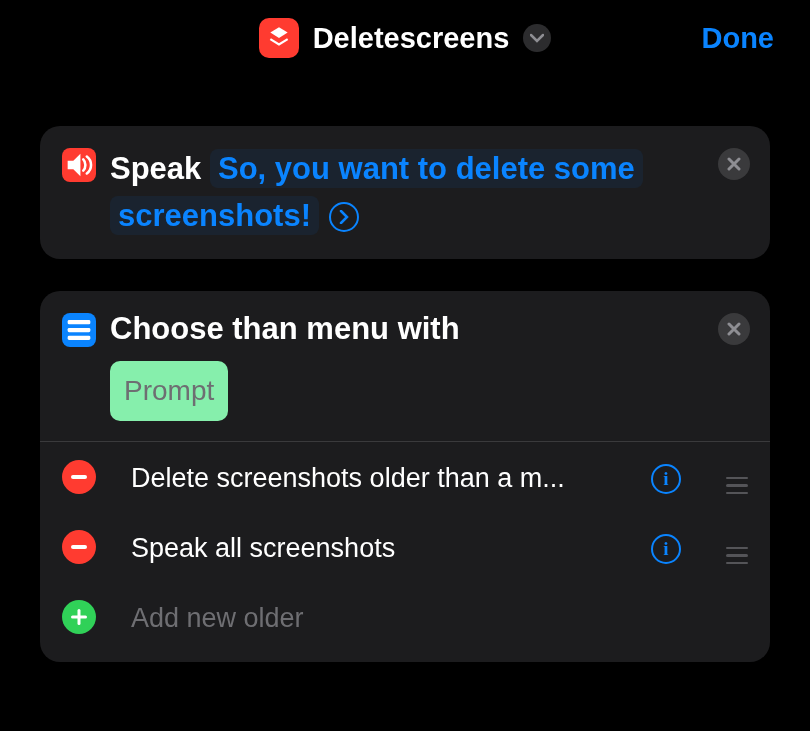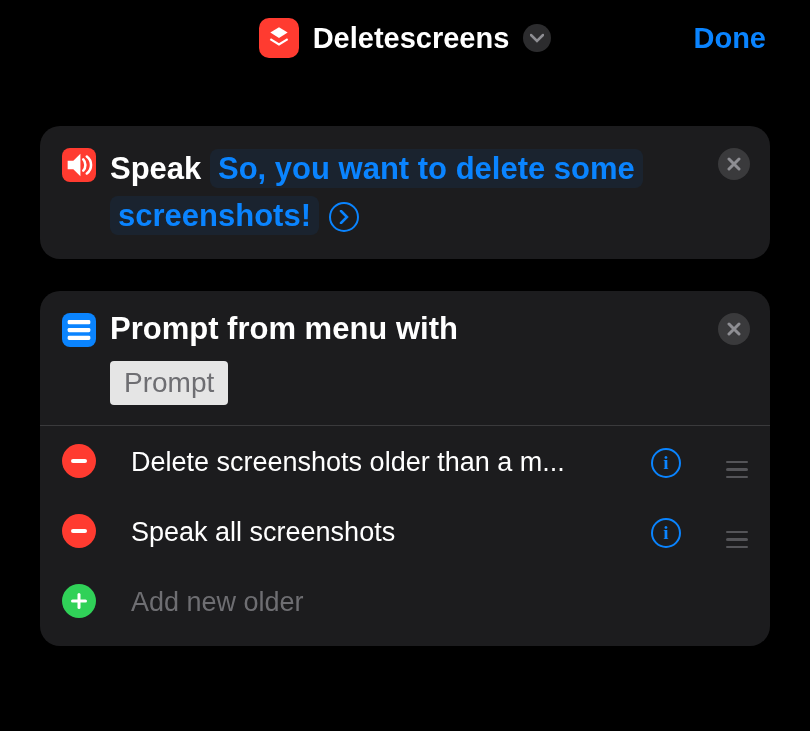--- a/index.html
+++ b/index.html
@@ -53,21 +53,21 @@
       display: flex;
       align-items: center;
       justify-content: center;
     }
     .chevron-down svg {
       width: 14px;
       height: 10px;
     }
     .done-btn {
       position: absolute;
-      right: 44px;
+      right: 36px;
       font-size: 29px;
       font-weight: 600;
       color: #0a84ff;
       cursor: pointer;
     }
     .content {
       padding: 50px 40px 0;
     }
     .card {
       background: #1c1c1e;
@@ -151,26 +151,26 @@
       color: #fff;
       font-size: 31px;
       font-weight: 600;
     }
     .prompt-field {
       margin-top: 14px;
       margin-left: 0px;
     }
     .prompt-placeholder {
       display: inline-block;
-      background: #e5e5e5;
+      background: #86efac;
       color: #6e6e72;
       font-size: 28px;
       font-weight: 400;
-      padding: 6px 14px;
-      border-radius: 4px;
+      padding: 14px 14px;
+      border-radius: 10px;
     }
     .menu-items {
       margin-top: 20px;
     }
     .menu-separator {
       height: 1px;
       background: #3a3a3c;
       margin: 0 -22px;
     }
     .menu-item {
@@ -304,21 +304,21 @@
   <div class="card card2">
     <div class="card-header">
       <div class="card-icon blue">
         <svg viewBox="0 0 24 24" fill="#fff">
           <rect x="4" y="5" width="16" height="3" rx="1"></rect>
           <rect x="4" y="10.5" width="16" height="3" rx="1"></rect>
           <rect x="4" y="16" width="16" height="3" rx="1"></rect>
         </svg>
       </div>
       <div style="flex:1">
-        <div class="menu-label">Prompt from menu with</div>
+        <div class="menu-label">Choose than menu with</div>
         <div class="prompt-field">
           <span class="prompt-placeholder">Prompt</span>
         </div>
       </div>
     </div>
     <div class="close-btn">
       <svg viewBox="0 0 14 14">
         <path d="M2 2L12 12M12 2L2 12" stroke="#8e8e93" stroke-width="3" stroke-linecap="round"></path>
       </svg>
     </div>

